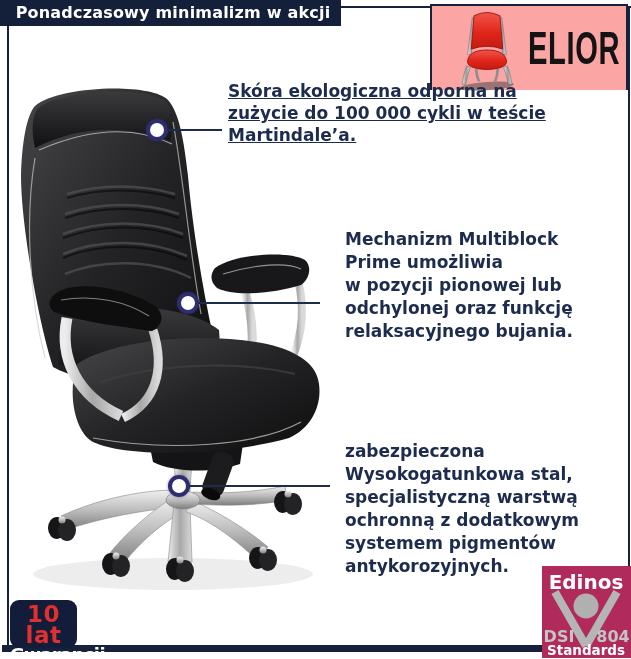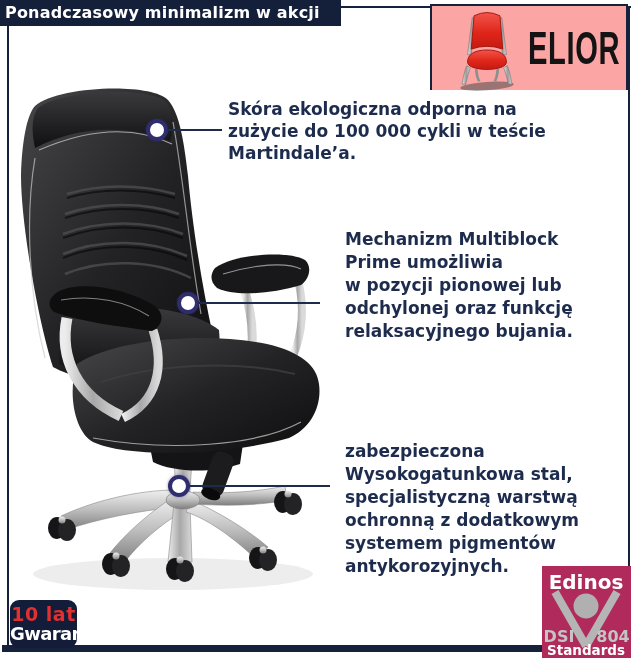--- a/index.html
+++ b/index.html
@@ -12,37 +12,38 @@
   #frame-top{left:339px;top:6px;width:292px;height:2px;}
   #frame-left{left:7px;top:25px;width:2px;height:622px;}
   #frame-right{left:628px;top:6px;width:2px;height:641px;}
   #frame-bottom{left:2px;top:645px;width:629px;height:7px;}
   
   #banner{
     position:absolute;left:0;top:0;width:341px;height:26px;
     background:#141f3a;color:#ffffff;font-weight:bold;font-size:16px;
     line-height:26px;padding-left:5px;box-sizing:border-box;white-space:nowrap;
     letter-spacing:0.2px;
+    text-align:center;
   }
   
   #brand-box{
     position:absolute;left:430px;top:4px;width:198px;height:86px;
     background:#fca5a5;border:2px solid #16213c;border-bottom:none;box-sizing:border-box;padding-left:48px;
   }
   #brand-chair-icon{position:absolute;left:18px;top:2px;}
   #brand-name{
     position:absolute;left:96px;top:14px;color:#141414;
     font-family:"Liberation Sans", sans-serif;font-weight:bold;font-size:47px;
     transform:scaleX(0.62);transform-origin:left top;letter-spacing:1px;white-space:nowrap;
   }
   
   .feature{
     position:absolute;color:#1d2b4d;font-weight:bold;font-size:17px;white-space:nowrap;
   }
-  #feature-1{left:228px;top:98px;line-height:22px;}
+  #feature-1{left:228px;top:80px;line-height:22px;text-decoration:underline;}
   #feature-2{left:345px;top:228px;line-height:23px;}
   #feature-3{left:345px;top:440px;line-height:23px;}
   .marker{
     position:absolute;width:22px;height:22px;border-radius:50%;
     background:#ffffff;border:4px solid #2f2d6e;box-sizing:border-box;
     box-shadow:0 0 3px rgba(47,45,110,.5);
   }
   .callout-line{position:absolute;height:2px;background:#1d2b4d;}
   #marker-1{left:146px;top:119px;}
   #marker-2{left:177px;top:292px;}
@@ -51,21 +52,21 @@
   #line-2{left:198px;top:302px;width:122px;}
   #line-3{left:189px;top:485px;width:141px;}
   
   #chair-photo{position:absolute;left:5px;top:66px;}
   
   #warranty-badge{
     position:absolute;left:10px;top:600px;width:67px;height:48px;
     background:#131c38;border-radius:9px;text-align:center;box-sizing:border-box;
     padding-top:4px;
   }
-  #warranty-duration{color:#e03030;font-weight:bold;font-size:19px;line-height:21px;letter-spacing:0.5px;}
+  #warranty-duration{color:#e03030;font-weight:bold;font-size:23px;line-height:21px;letter-spacing:0.5px;}
   #warranty-label{color:#ffffff;font-weight:bold;font-size:18px;line-height:18px;letter-spacing:-0.6px;}
   
   #cert-logo{position:absolute;left:542px;top:566px;}
 </style>
 </head>
 <body>
 
 <div class="frame" id="frame-top"></div>
 <div class="frame" id="frame-left"></div>
 <div class="frame" id="frame-right"></div>

